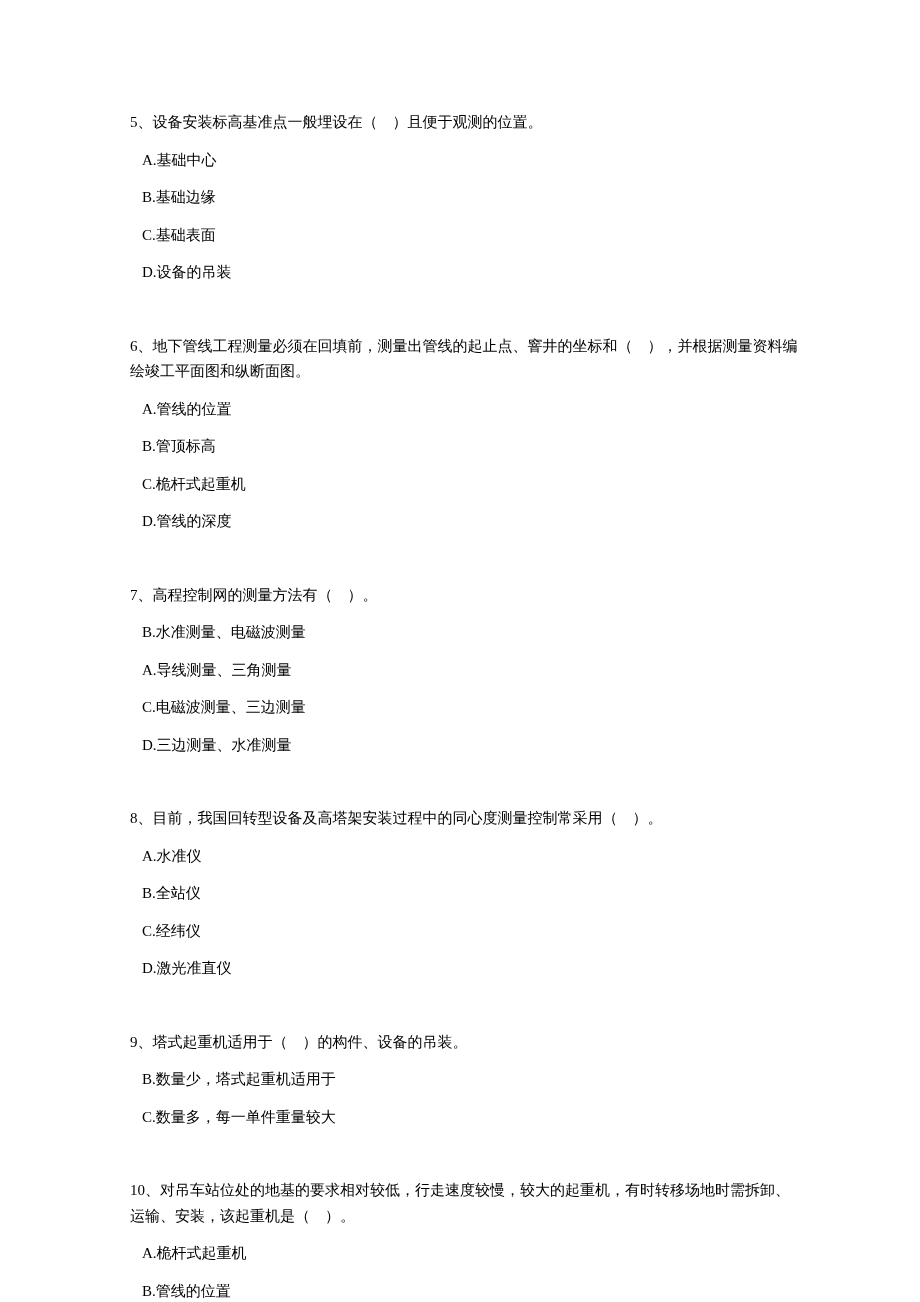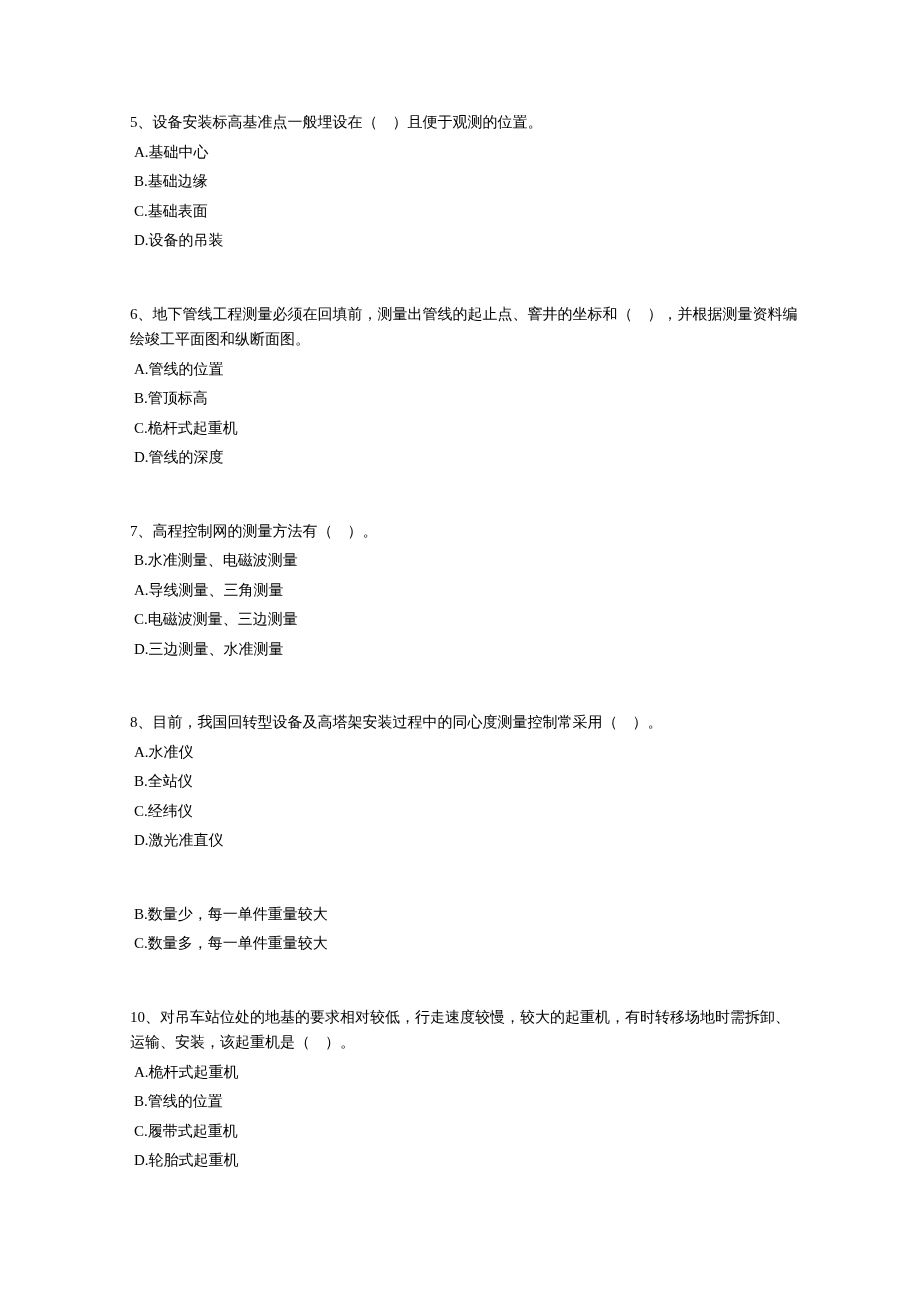--- a/index.html
+++ b/index.html
@@ -18,21 +18,21 @@
   .question {
     margin-bottom: 48px;
   }
   .question:last-child {
     margin-bottom: 0;
   }
   .q-stem {
     margin: 0;
   }
   .q-option {
-    margin: 4px;
+    margin: 12px;
   }
 </style>
 </head>
 <body>
 
 <div class="page">
 
   <div class="question">
     <p class="q-stem">5、设备安装标高基准点一般埋设在（　）且便于观测的位置。</p>
     <p class="q-option">A.基础中心</p>
@@ -59,21 +59,22 @@
 
   <div class="question">
     <p class="q-stem">8、目前，我国回转型设备及高塔架安装过程中的同心度测量控制常采用（　）。</p>
     <p class="q-option">A.水准仪</p>
     <p class="q-option">B.全站仪</p>
     <p class="q-option">C.经纬仪</p>
     <p class="q-option">D.激光准直仪</p>
   </div>
 
   <div class="question">
-    <p class="q-option">B.数量少，每一单件重量较大</p>
+    <p class="q-stem">9、塔式起重机适用于（　）的构件、设备的吊装。</p>
+    <p class="q-option">B.数量少，塔式起重机适用于</p>
     <p class="q-option">C.数量多，每一单件重量较大</p>
   </div>
 
   <div class="question">
     <p class="q-stem">10、对吊车站位处的地基的要求相对较低，行走速度较慢，较大的起重机，有时转移场地时需拆卸、运输、安装，该起重机是（　）。</p>
     <p class="q-option">A.桅杆式起重机</p>
     <p class="q-option">B.管线的位置</p>
     <p class="q-option">C.履带式起重机</p>
     <p class="q-option">D.轮胎式起重机</p>
   </div>

